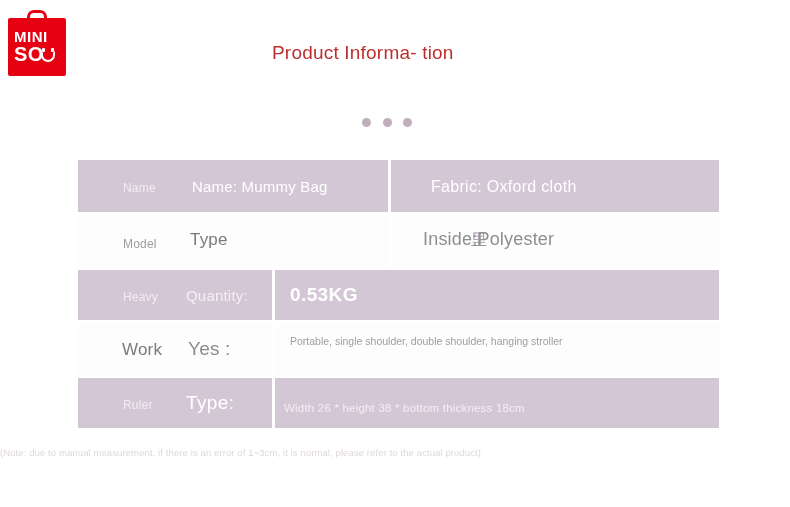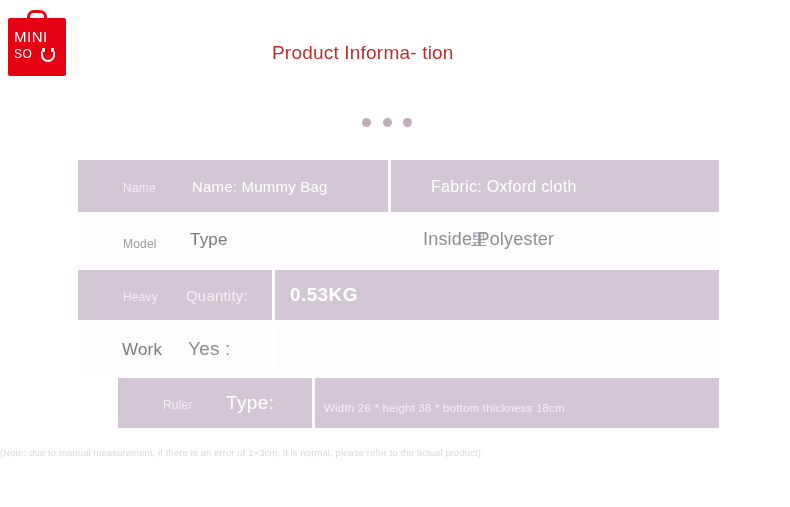--- a/index.html
+++ b/index.html
@@ -45,35 +45,35 @@
     box-sizing: border-box;
   }
   .logo-txt {
     position: absolute;
     left: 0;
     top: 10px;
     width: 58px;
     height: 64px;
     color: #ffffff;
     font-family: "Liberation Sans", sans-serif;
-    font-weight: normal;
+    font-weight: bold;
     letter-spacing: 0.5px;
   }
   .logo-l1 {
     position: absolute;
     left: 6px;
     top: 11px;
     font-size: 15px;
     line-height: 15px;
   }
   .logo-l2 {
     position: absolute;
     left: 6px;
     top: 29px;
-    font-size: 12px;
+    font-size: 20px;
     line-height: 15px;
   }
   .logo-smile {
     position: absolute;
     left: 33px;
     top: 30px;
     width: 14px;
     height: 13px;
   }
   .logo-smile i {
@@ -133,21 +133,21 @@
     position: relative;
     box-sizing: border-box;
   }
   .row.shaded  { background: #d4c7d5; }
   .row.plain   { background: #fdfdfd; }
 
   .r1 { height: 52px; }
   .r2 { height: 52px; }
   .r3 { height: 50px; }
   .r4 { height: 52px; }
-  .r5 { height: 50px; margin-left: 40px; }
+  .r5 { height: 50px; }
 
   .gap { height: 3px; background: #ffffff; }
 
   
   .vdiv {
     position: absolute;
     top: 0;
     bottom: 0;
     width: 3px;
     background: #ffffff;
@@ -287,20 +287,21 @@
     <span class="val big-white" style="left:108px; top:17px; opacity:0.72;">Quantity:</span>
     <span class="val kg" style="left:212px; top:14px;">0.53KG</span>
   </div>
 
   <div class="gap"></div>
 
   <div class="row plain r4">
     <div class="vdiv" style="left:194px;"></div>
     <span class="lbl on-plain" style="left:44px; top:17px; font-size:17px; color:#7a7a7a;">Work</span>
     <span class="val big-grey" style="left:110px; top:15px; font-size:19px; color:#8c8c8c;">Yes :</span>
+    <span class="desc" style="left:212px; top:12px;">Portable, single shoulder, double shoulder, hanging stroller</span>
   </div>
 
   <div class="gap"></div>
 
   <div class="row shaded r5">
     <div class="vdiv" style="left:194px;"></div>
     <span class="lbl on-shade" style="left:45px; top:20px;">Ruler</span>
     <span class="val inch" style="left:108px; top:14px;">Type:</span>
     <span class="val dims" style="left:206px; top:24px;">Width 26 * height 38 * bottom thickness 18cm</span>
   </div>

